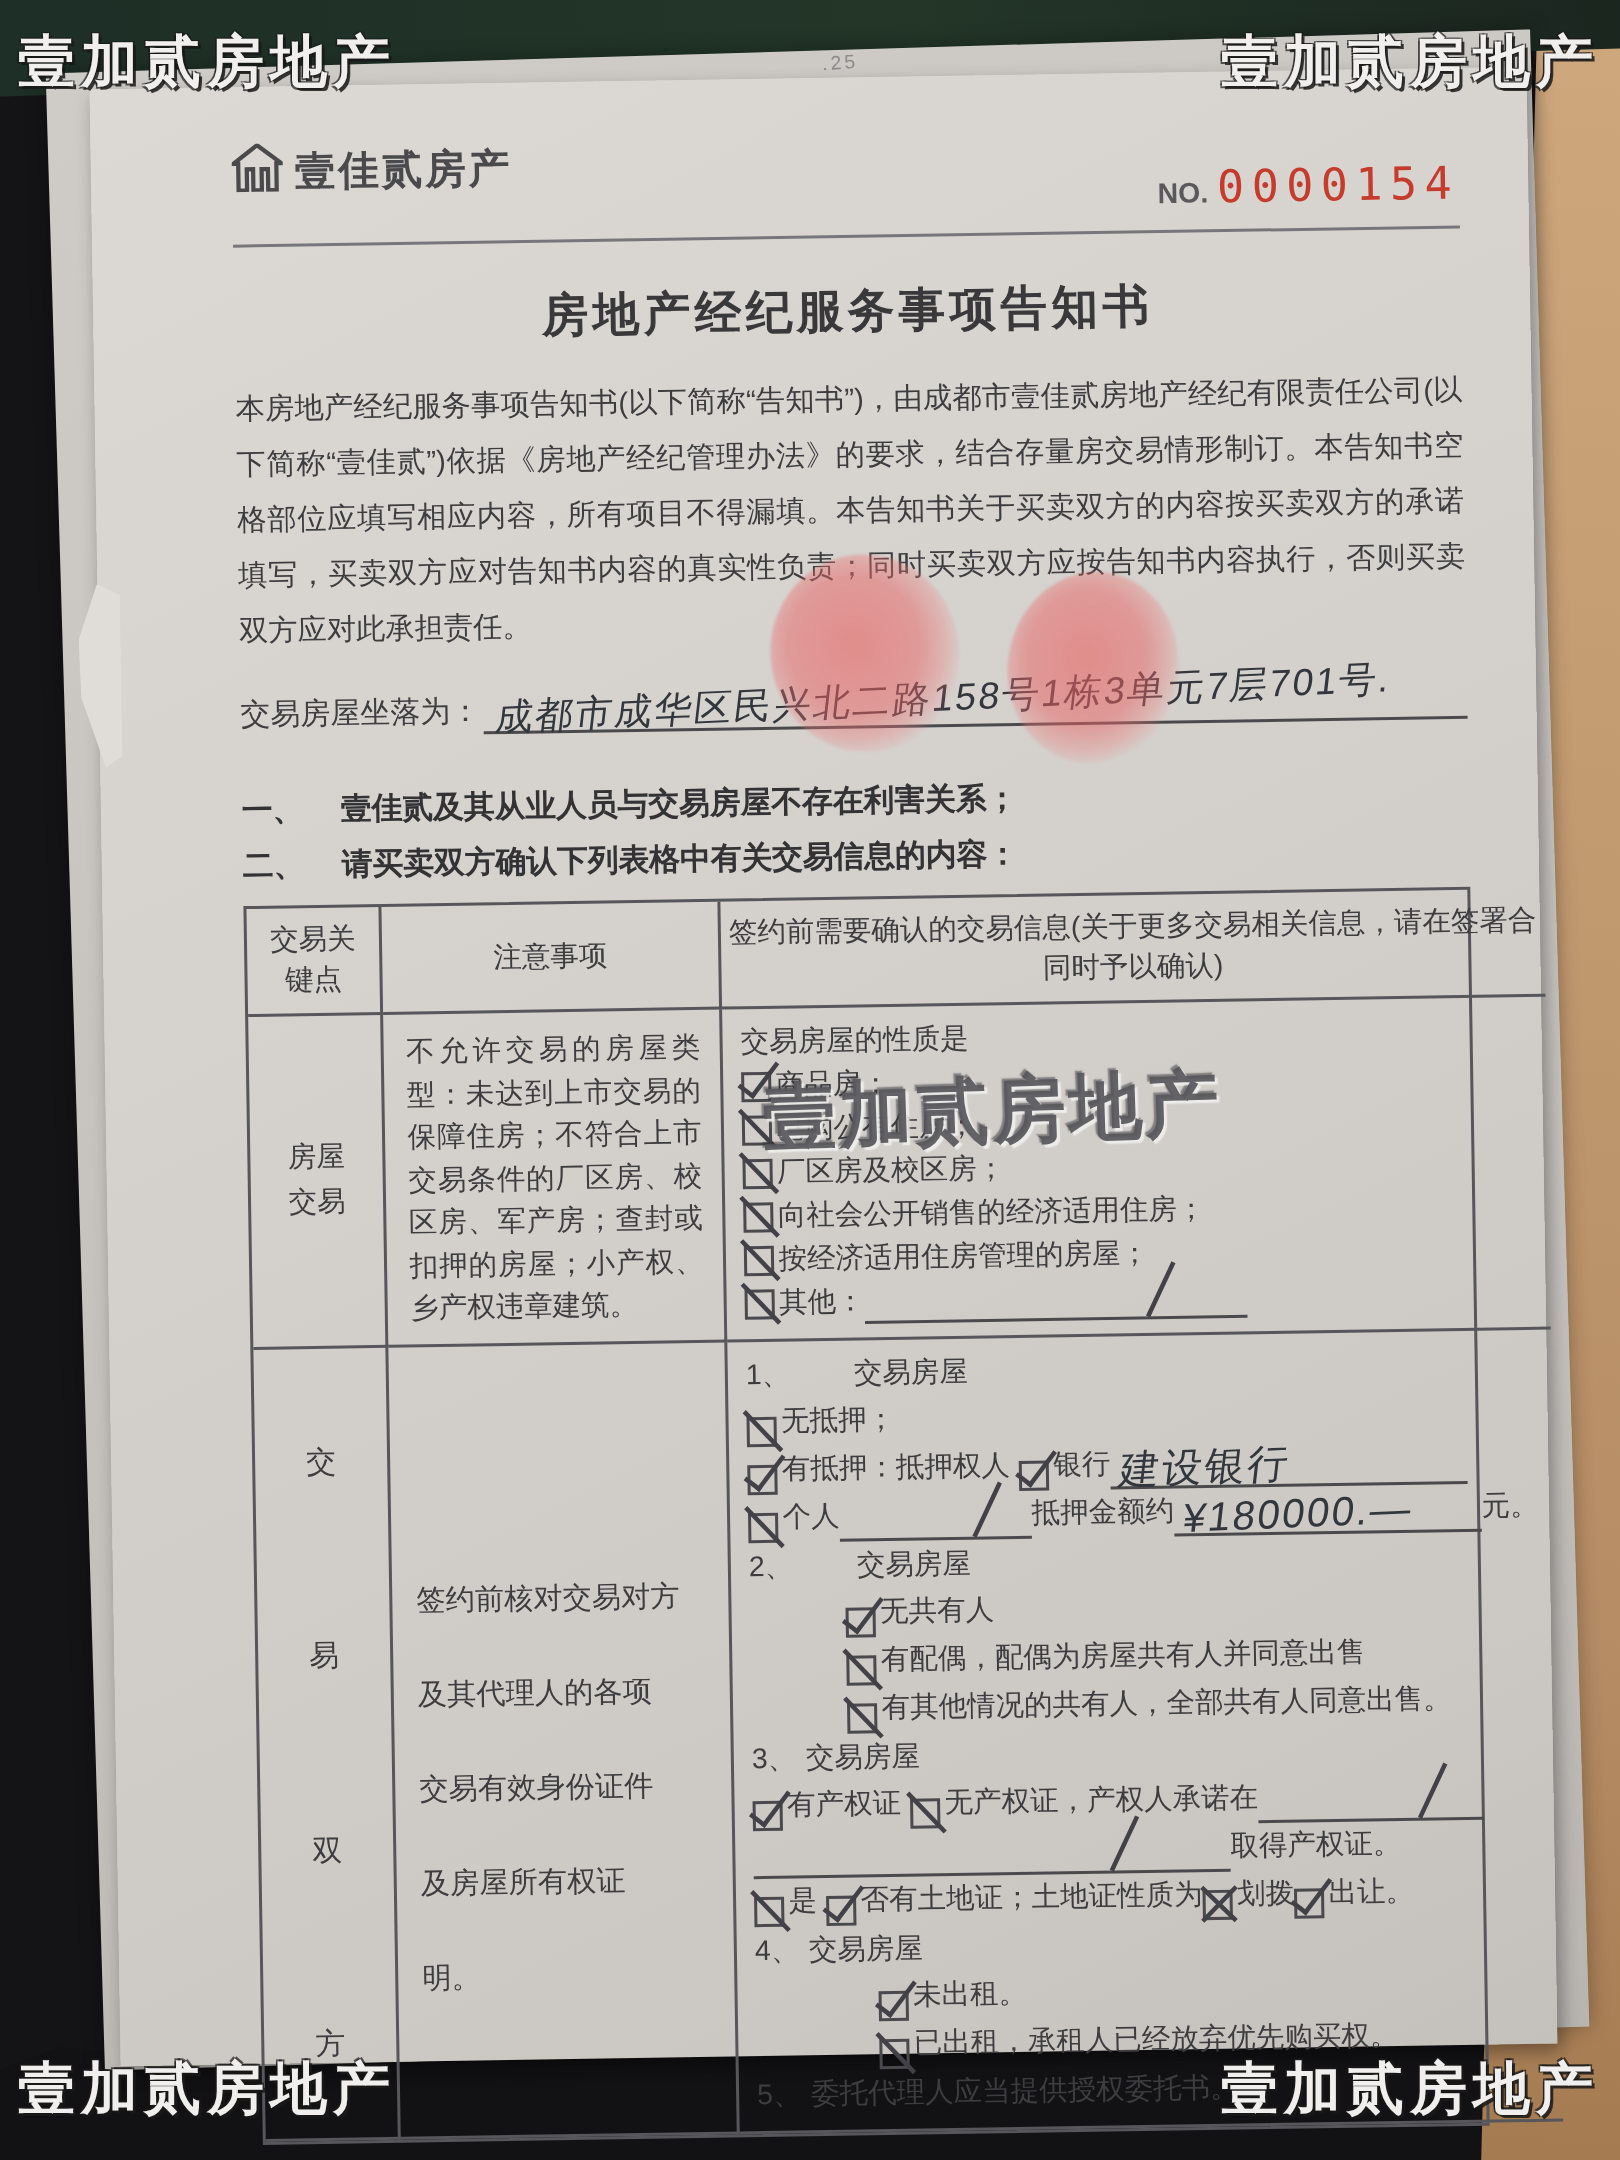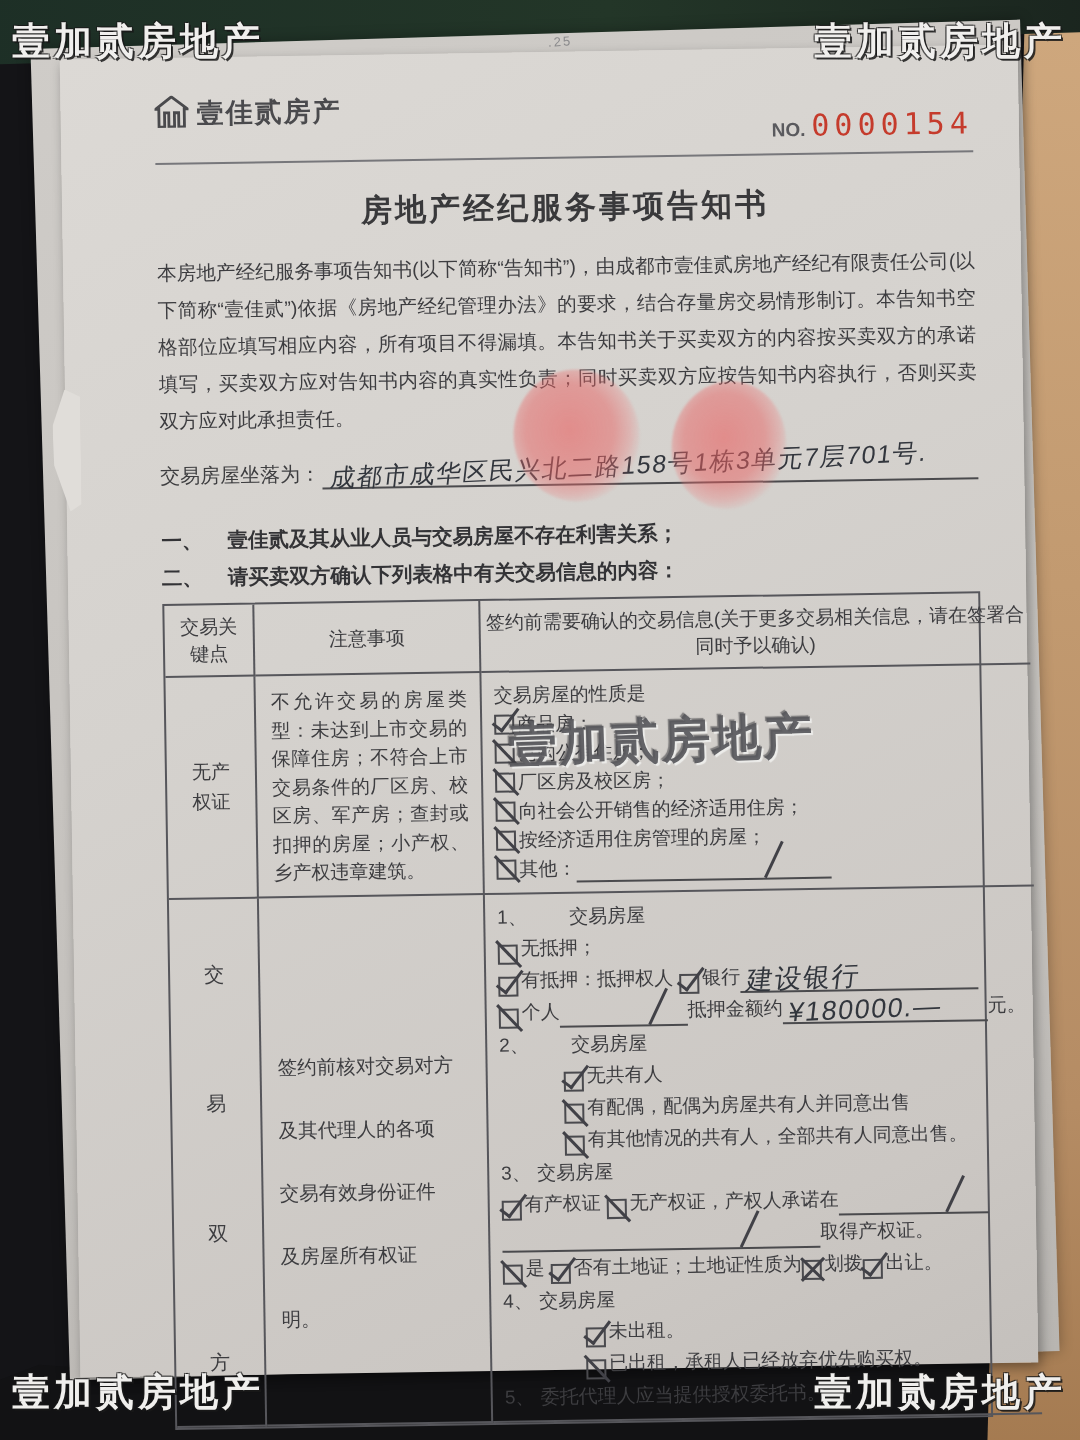--- a/index.html
+++ b/index.html
@@ -192,21 +192,21 @@
           <span class="wrap3">交易关键点</span>
         </div>
         <div class="tc th">
           <span>注意事项</span>
         </div>
         <div class="tc th">
           <span>签约前需要确认的交易信息(关于更多交易相关信息，请在签署合同时予以确认)</span>
         </div>
 
         <div class="tc cell-key">
-          <span class="wrap2">无产权证</span>
+          <span class="wrap2">房屋交易</span>
         </div>
         <div class="tc cell-note">不允许交易的房屋类型：未达到上市交易的保障住房；不符合上市交易条件的厂区房、校区房、军产房；查封或扣押的房屋；小产权、乡产权违章建筑。</div>
         <div class="tc cell-opts">
           <div>交易房屋的性质是</div>
           <div class="opt">
             <span class="cb check"></span>
             <span>商品房；</span>
           </div>
           <div class="opt">
             <span class="cb slash"></span>

